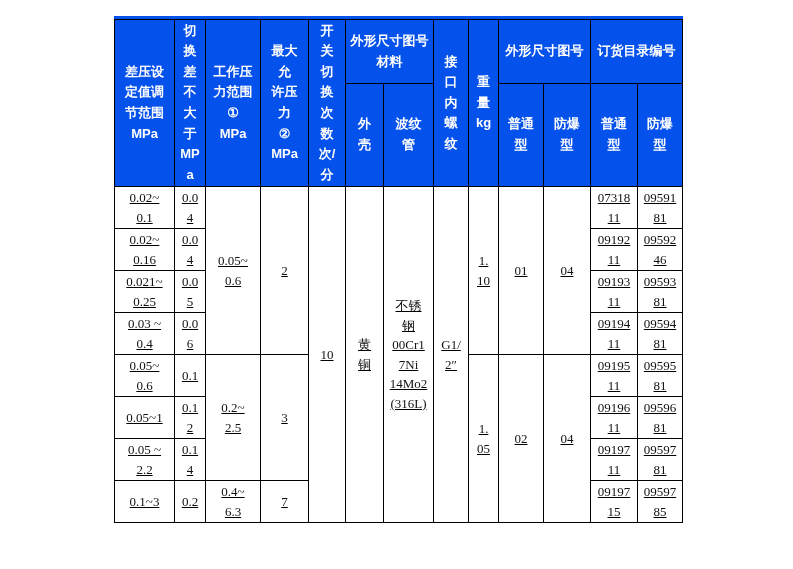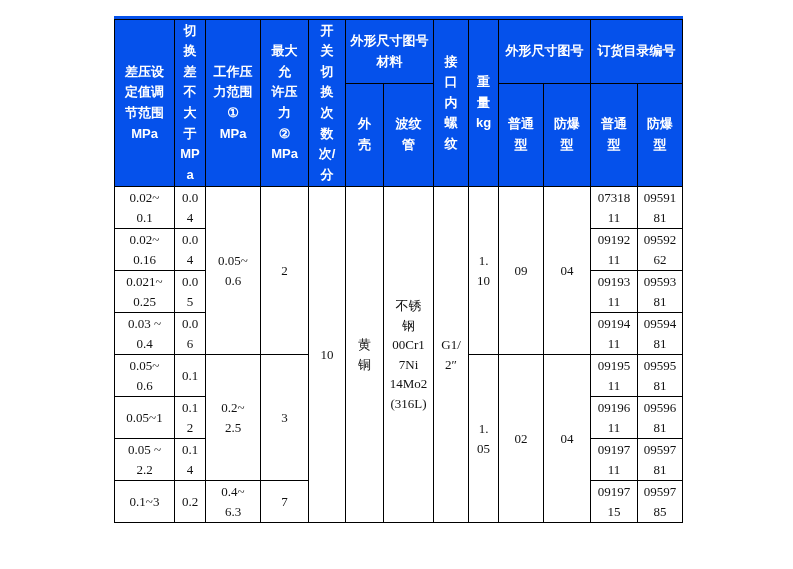--- a/index.html
+++ b/index.html
@@ -49,21 +49,21 @@
     font-family: "Liberation Sans", sans-serif;
   }
   table.spec td {
     color: var(--body-text);
     font-size: 13px;
     line-height: 1.5;
     font-family: "Liberation Serif", "DejaVu Serif", serif;
   }
   thead tr.group-row { height: 64px; }
   thead tr.sub-row { height: 103px; }
-  tbody tr { height: 42px; }
+  tbody tr { height: 42px; text-decoration: underline; }
 </style>
 </head>
 <body>
 
 <div class="table-wrap">
   <div class="top-strip"></div>
   <table class="spec">
     <colgroup>
       <col style="width:60px">
         <col style="width:31px">
@@ -154,36 +154,36 @@
         <td rowspan="8">不锈
 钢
 00Cr1
 7Ni
 14Mo2
 (316L)</td>
         <td rowspan="8">G1/
 2″</td>
         <td rowspan="4">1.
 10</td>
-        <td rowspan="4">09</td>
+        <td rowspan="4">01</td>
         <td rowspan="4">04</td>
         <td>07318
 11</td>
         <td>09591
 81</td>
       </tr>
       <tr>
         <td>0.02~
 0.16</td>
         <td>0.0
 4</td>
         <td>09192
 11</td>
         <td>09592
-62</td>
+46</td>
       </tr>
       <tr>
         <td>0.021~
 0.25</td>
         <td>0.0
 5</td>
         <td>09193
 11</td>
         <td>09593
 81</td>

